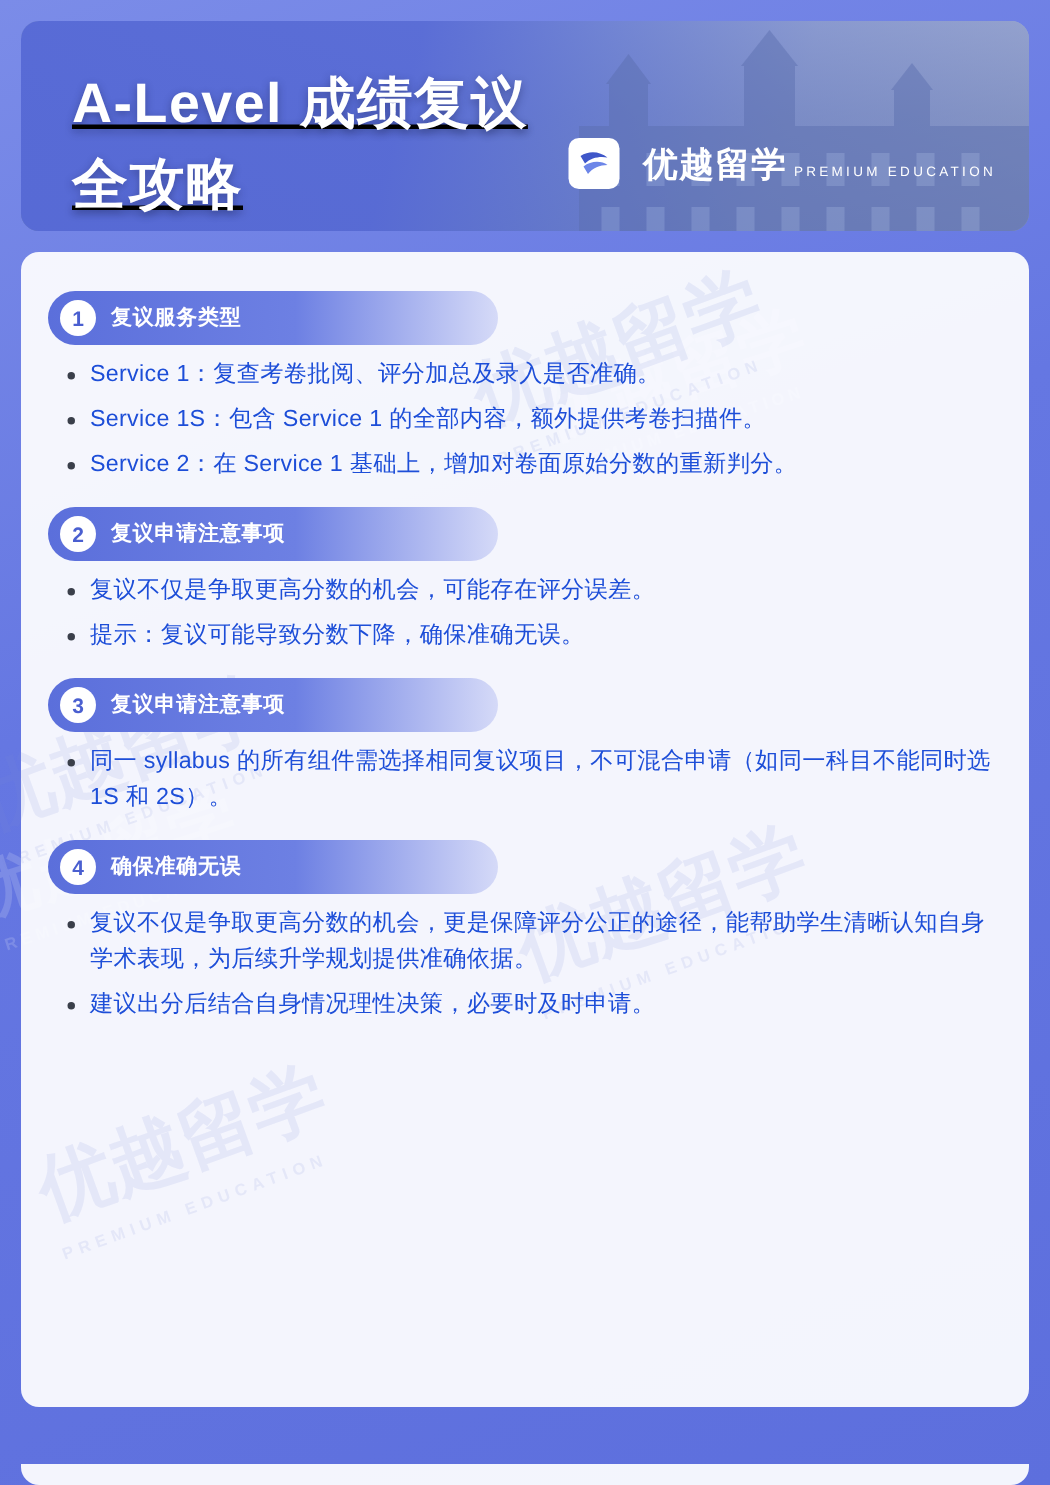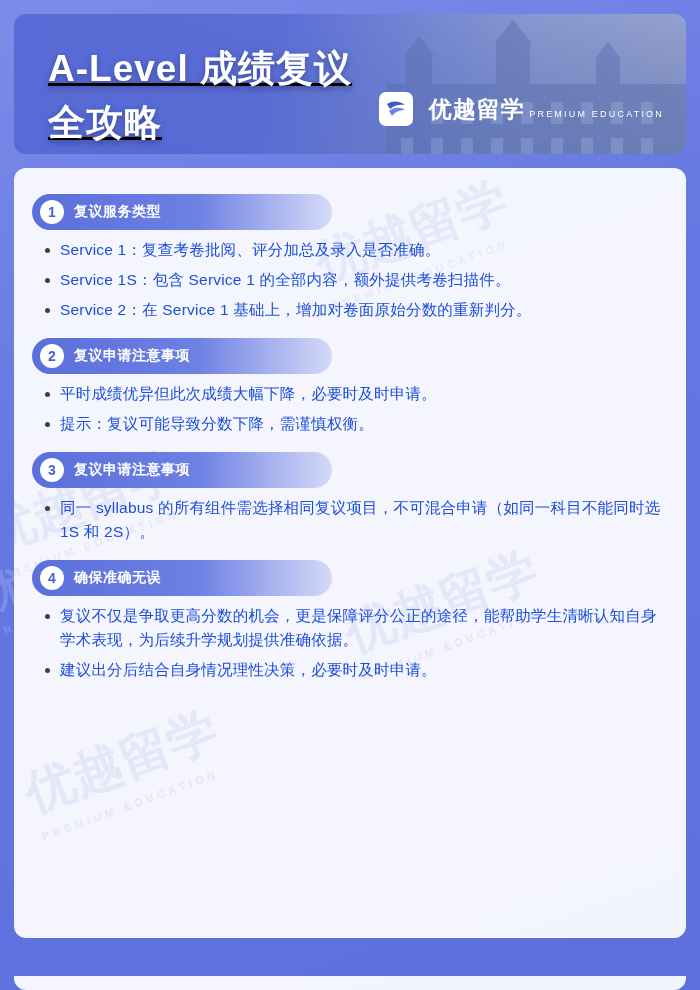--- a/index.html
+++ b/index.html
@@ -246,22 +246,22 @@
         <li>Service 2：在 Service 1 基础上，增加对卷面原始分数的重新判分。</li>
       </ul>
     </div>
 
     <div class="section">
       <div class="sec-head">
         <span class="sec-num">2</span>
         <span class="sec-title">复议申请注意事项</span>
       </div>
       <ul class="bullets">
-        <li>平时成绩优异但此次成绩大幅下降，必要时及时申请。</li>
-        <li>提示：复议可能导致分数下降，需谨慎权衡。</li>
+        <li>复议不仅是争取更高分数的机会，可能存在评分误差。</li>
+        <li>提示：复议可能导致分数下降，确保准确无误。</li>
       </ul>
     </div>
 
     <div class="section">
       <div class="sec-head">
         <span class="sec-num">3</span>
         <span class="sec-title">复议申请注意事项</span>
       </div>
       <ul class="bullets">
         <li>同一 syllabus 的所有组件需选择相同复议项目，不可混合申请（如同一科目不能同时选 1S 和 2S）。</li>

